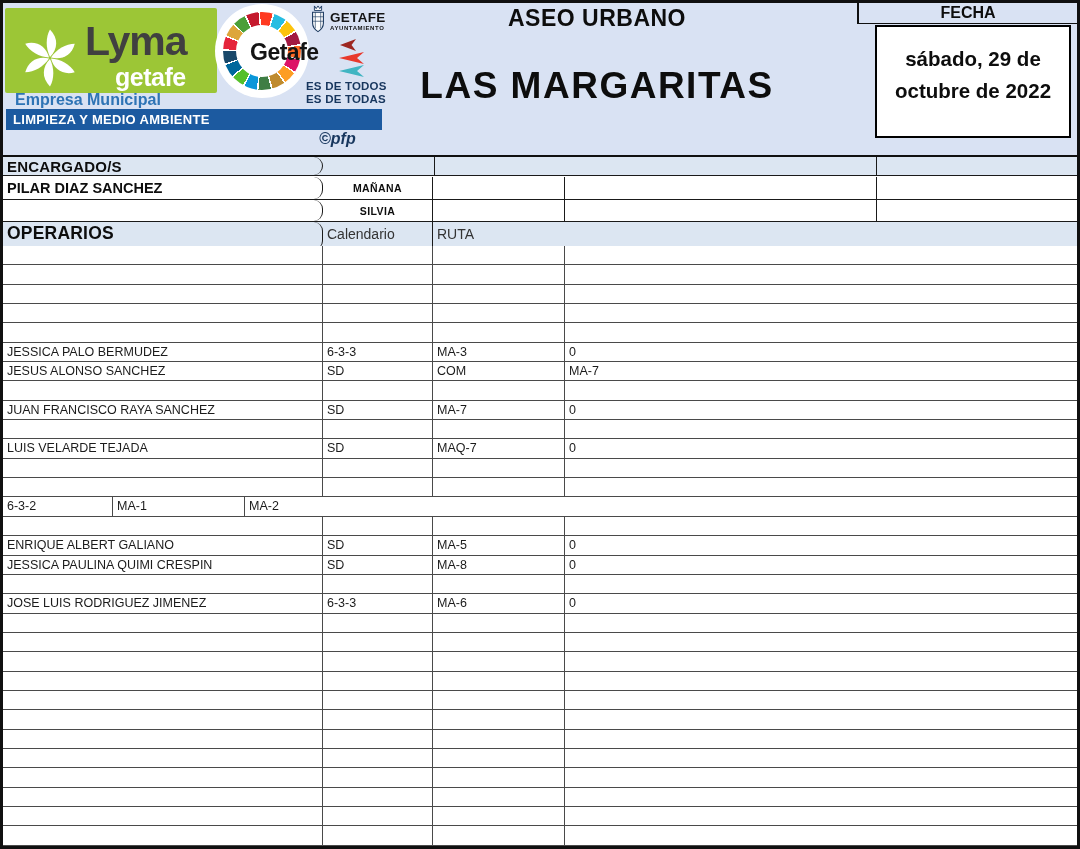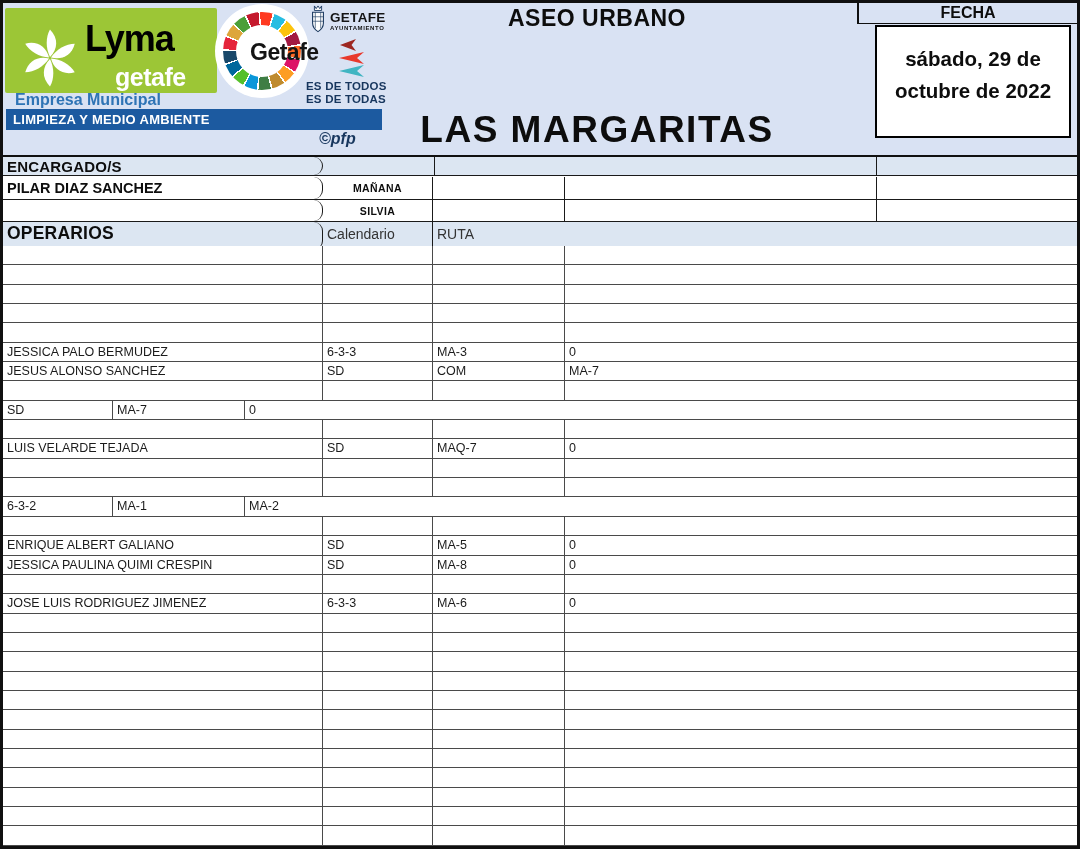--- a/index.html
+++ b/index.html
@@ -10,21 +10,21 @@
     position:relative; width:1080px; height:849px;
     background:#ffffff; border:3px solid #101010; overflow:hidden;
   }
 
   
   .band{ position:absolute; left:0; top:0; width:100%; height:152px; background:#d9e2f3; }
 
   .lyma-box{ position:absolute; left:2px; top:5px; width:212px; height:85px;
              background:#9cc636; border-radius:2px; }
   .lyma-swirl{ position:absolute; left:12px; top:17px; }
-  .lyma-word{ position:absolute; left:80px; top:10px; font-size:36px; font-weight:bold; color:#000000; letter-spacing:-1px;}
+  .lyma-word{ position:absolute; left:80px; top:10px; font-size:41px; font-weight:bold; color:#404040; letter-spacing:-1px;}
   .lyma-sub{ position:absolute; left:110px; top:55px; font-size:25px; font-weight:bold; color:#ffffff; letter-spacing:-0.5px;}
   .empresa{ position:absolute; left:12px; top:88px; font-size:16px; font-weight:bold; color:#2e74b5; }
   .bluebar{ position:absolute; left:3px; top:106px; width:376px; height:21px; background:#1c5aa0;
             color:#ffffff; font-size:13px; font-weight:bold; line-height:21px; padding-left:7px; letter-spacing:0.3px; }
   .credit{ position:absolute; left:316px; top:127px; font-size:16px; font-weight:bold; font-style:italic; color:#17365d; }
 
   .sdg-disc{ position:absolute; left:212px; top:1px; width:94px; height:94px; background:#ffffff; border-radius:50%; }
   .sdg-ring{ position:absolute; left:8px; top:8px; width:78px; height:78px; border-radius:50%; }
   .sdg-ring:after{ content:""; position:absolute; inset:13px; background:#ffffff; border-radius:50%; }
   .getafe-word{ position:absolute; left:247px; top:36px; font-size:23px; font-weight:bold; color:#141414; z-index:3; letter-spacing:-0.5px;}
@@ -36,21 +36,21 @@
   .chev3{ width:25px; background:#41b5c2; }
 
   .crest{ position:absolute; left:306px; top:2px; }
   .city{ position:absolute; left:327px; top:7px; font-size:13.5px; font-weight:bold; color:#141414; letter-spacing:0.3px;}
   .city-sub{ position:absolute; left:327px; top:22px; font-size:6px; font-weight:bold; color:#141414; letter-spacing:0.6px;}
   .slogan{ position:absolute; left:303px; top:77px; font-size:11.5px; font-weight:bold; color:#17365d; line-height:12.5px; letter-spacing:0.2px;}
 
   .title1{ position:absolute; left:380px; top:2px; width:428px; text-align:center;
            font-size:23px; font-weight:bold; color:#0d0d0d; letter-spacing:0.5px; }
   .title2{ position:absolute; left:380px; top:62px; width:428px; text-align:center;
-           font-size:37px; font-weight:bold; color:#0d0d0d; letter-spacing:1.5px;margin-top:44px; }
+           font-size:37px; font-weight:bold; color:#0d0d0d; letter-spacing:1.5px; }
 
   .fecha-cell{ position:absolute; left:854px; top:0; right:0; height:21px;
                border-left:2px solid #101010; border-bottom:1px solid #101010;
                display:flex; align-items:center; justify-content:center;
                font-size:16px; font-weight:bold; color:#0d0d0d; }
   .date-box{ position:absolute; left:872px; top:22px; width:196px; height:113px;
              background:#ffffff; border:2px solid #000000;
              display:flex; align-items:center; justify-content:center; text-align:center;
              font-size:20.5px; font-weight:bold; color:#0d0d0d; line-height:1.55; padding:0 13px 14px 13px; }
 
@@ -202,20 +202,21 @@
         <div class="bcell c-ruta">COM</div>
         <div class="bcell c-extra">MA-7</div>
       </div>
       <div class="brow">
         <div class="bcell c-name"></div>
         <div class="bcell c-calendario"></div>
         <div class="bcell c-ruta"></div>
         <div class="bcell c-extra"></div>
       </div>
       <div class="brow">
+        <div class="bcell c-name">JUAN FRANCISCO RAYA SANCHEZ</div>
         <div class="bcell c-calendario">SD</div>
         <div class="bcell c-ruta">MA-7</div>
         <div class="bcell c-extra">0</div>
       </div>
       <div class="brow">
         <div class="bcell c-name"></div>
         <div class="bcell c-calendario"></div>
         <div class="bcell c-ruta"></div>
         <div class="bcell c-extra"></div>
       </div>

